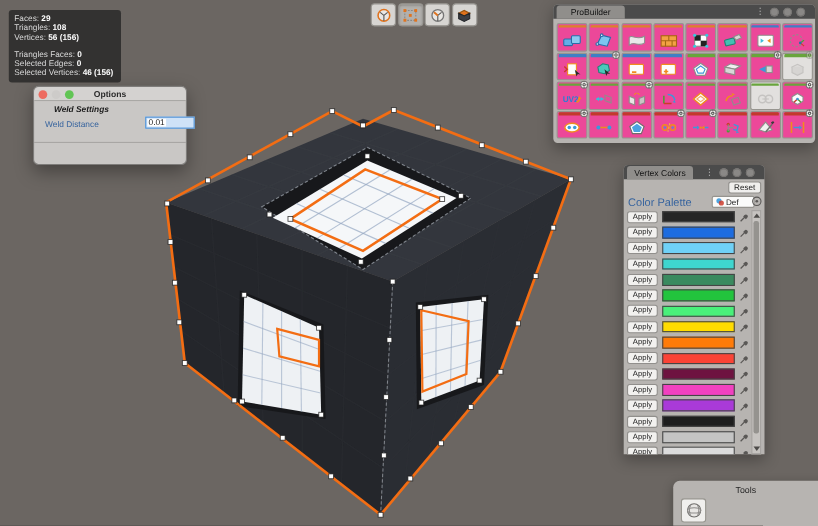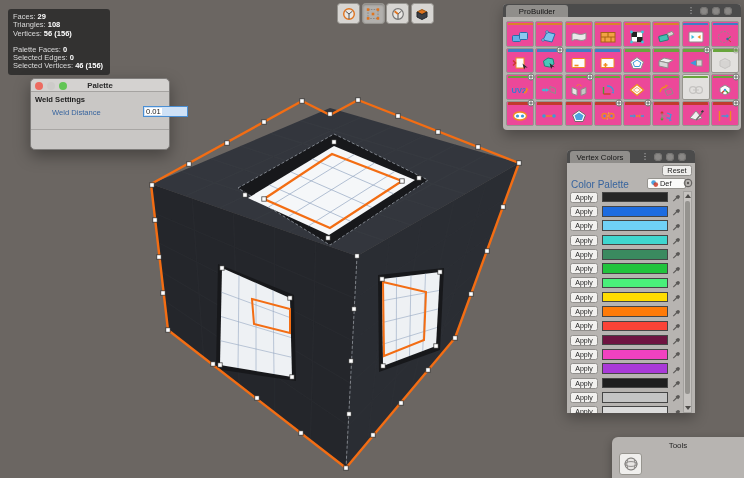--- a/index.html
+++ b/index.html
@@ -219,21 +219,21 @@
         <rect x="261.8" y="196.8" width="4.4" height="4.4" fill="#fff" stroke="rgba(25,25,25,.8)" stroke-width=".8"></rect>
         <rect x="399.8" y="178.8" width="4.4" height="4.4" fill="#fff" stroke="rgba(25,25,25,.8)" stroke-width=".8"></rect>
       </g>
     </svg>
 
   <div class="stats" id="stats">
       <div><span>Faces: </span><span class="v">29</span></div>
       <div><span>Triangles: </span><span class="v">108</span></div>
       <div><span>Vertices: </span><span class="v">56 (156)</span></div>
       <div class="gap"></div>
-      <div><span>Palette Faces: </span><span class="v">0</span></div>
+      <div><span>Triangles Faces: </span><span class="v">0</span></div>
       <div><span>Selected Edges: </span><span class="v">0</span></div>
       <div><span>Selected Vertices: </span><span class="v">46 (156)</span></div>
     </div>
 
   <div class="modebar" id="modebar">
       <div class="mbtn">
         <svg width="16" height="14" viewBox="0 0 16 14">
           <circle cx="8" cy="7" r="5.3" fill="#e9e7e4" stroke="#e0731e" stroke-width="1.4"></circle>
           <path d="M8 7 V12 M8 7 L4.6 4.2 M8 7 L11.4 4.2" stroke="#555" fill="none"></path>
         </svg>
@@ -263,24 +263,24 @@
           <path d="M3 5 V10 L8 12.5 L13 10 V5 L8 7.5 Z" fill="#3c3f45" stroke="#24262a"></path>
         </svg>
       </div>
     </div>
 
   <div class="options">
     <div class="titlebar">
       <span class="tl" style="left: 4px; background: rgb(237, 107, 96);"></span>
       <span class="tl" style="left: 16px; background: rgb(205, 203, 201);"></span>
       <span class="tl" style="left: 28px; background: rgb(97, 197, 84);"></span>
-      <span class="title">Palette</span>
+      <span class="title">Options</span>
     </div>
-    <div class="optrow" style="margin:3px 4px 0;font-weight:bold;color:#1a1a1a;">Weld Settings</div>
-    <div class="optrow" style="margin:4px 21px 0;color:#37649e;">
+    <div class="optrow" style="margin:3px 18px 0;font-weight:bold;color:#1a1a1a;font-style:italic;">Weld Settings</div>
+    <div class="optrow" style="margin:4px 10px 0;color:#37649e;">
       <span>Weld Distance</span>
       <span class="weldfield">
         <span class="selhl"></span>
         <span class="val">0.01</span>
       </span>
     </div>
     <div class="optsep"></div>
   </div>
 
   <div class="pbpanel">

